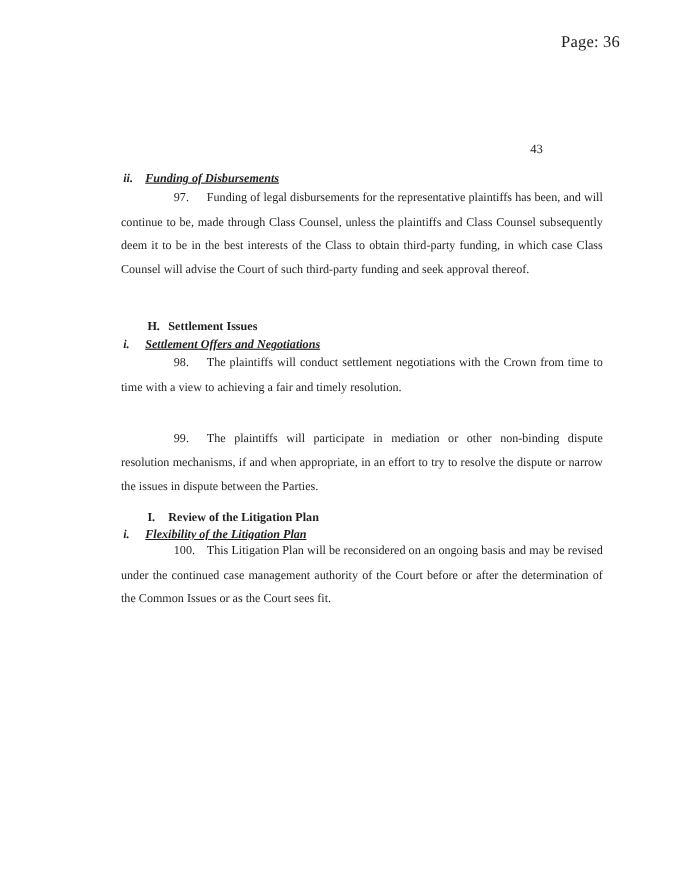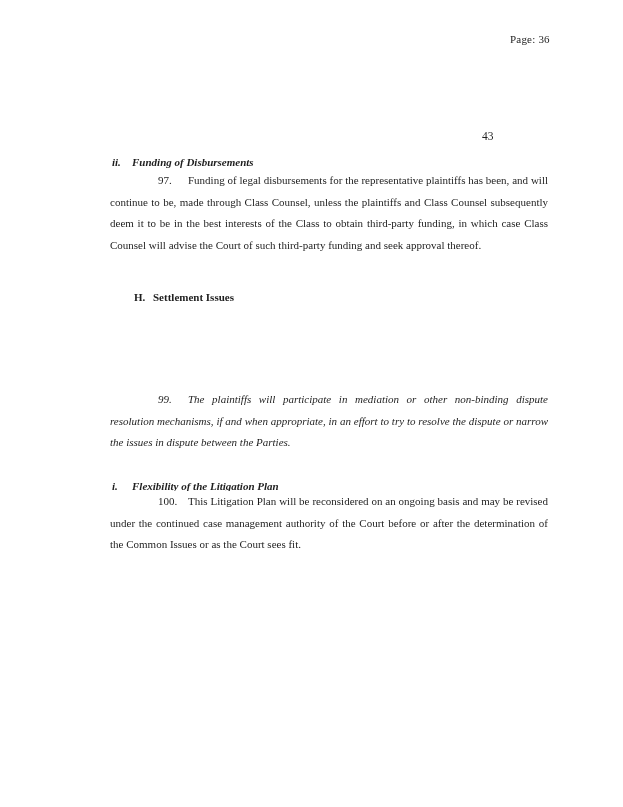--- a/index.html
+++ b/index.html
@@ -13,21 +13,21 @@
     height: 807px;
     background: #ffffff;
     font-family: "Liberation Serif", "DejaVu Serif", serif;
     color: #1e1e1e;
     overflow: hidden;
   }
   .hdr-label {
     position: absolute;
     left: 510px;
     top: 31px;
-    font-size: 11px;
+    font-size: 15px;
     line-height: 16px;
     letter-spacing: 0.2px;
   }
   .folio {
     position: absolute;
     left: 482px;
     top: 85px;
     font-size: 11.5px;
     line-height: 14px;
     margin-top: 44px;
@@ -52,20 +52,21 @@
     white-space: nowrap;
   }
   .clause {
     left: 129px;
   }
   .uline { text-decoration: underline; }
   .h-italic {
     left: 112px;
     font-weight: bold;
     font-style: italic;
+    text-decoration: underline;
   }
   .h-italic .hnum {
     display: inline-block;
     width: 20px;
     font-style: italic;
   }
   .h-bold {
     left: 134px;
     font-weight: bold;
   }
@@ -94,27 +95,36 @@
   </div>
 
   <div class="blk para" style="top:170px;">
     <span class="num">97.</span><span>Funding of legal disbursements for the representative plaintiffs has been, and will continue to be, made through Class Counsel, unless the plaintiffs and Class Counsel subsequently deem it to be in the best interests of the Class to obtain third-party funding, in which case Class Counsel will advise the Court of such third-party funding and seek approval thereof.</span>
   </div>
 
   <div class="blk single h-bold" style="top:290px;">
     <span class="hnum">H.</span><span>Settlement Issues</span>
   </div>
 
+  <div class="blk single h-italic" style="top:306px;">
+    <span class="hnum">i.</span><span>Settlement Offers and Negotiations</span>
+  </div>
+
+  <div class="blk para" style="top:320px;">
+    <span class="num">98.</span><span>The plaintiffs will conduct settlement negotiations with the Crown from time to time with a view to achieving a fair and timely resolution.</span>
+  </div>
 
 
-
-  <div class="blk para" style="top:389px;font-style:italic;">
+  <div class="blk para" style="top:389px;">
     <span class="num">99.</span><span>The plaintiffs will participate in mediation or other non-binding dispute resolution mechanisms, if and when appropriate, in an effort to try to resolve the dispute or narrow the issues in dispute between the Parties.</span>
   </div>
 
+  <div class="blk single h-bold" style="top:464px;">
+    <span class="hnum">I.</span><span>Review of the Litigation Plan</span>
+  </div>
 
   <div class="blk single h-italic clipped" style="top:479px;">
     <span class="hnum">i.</span><span>Flexibility of the Litigation Plan</span>
   </div>
 
   <div class="blk para" style="top:491px;">
     <span class="num">100.</span><span>This Litigation Plan will be reconsidered on an ongoing basis and may be revised under the continued case management authority of the Court before or after the determination of the Common Issues or as the Court sees fit.</span>
   </div>
 
 </div>

